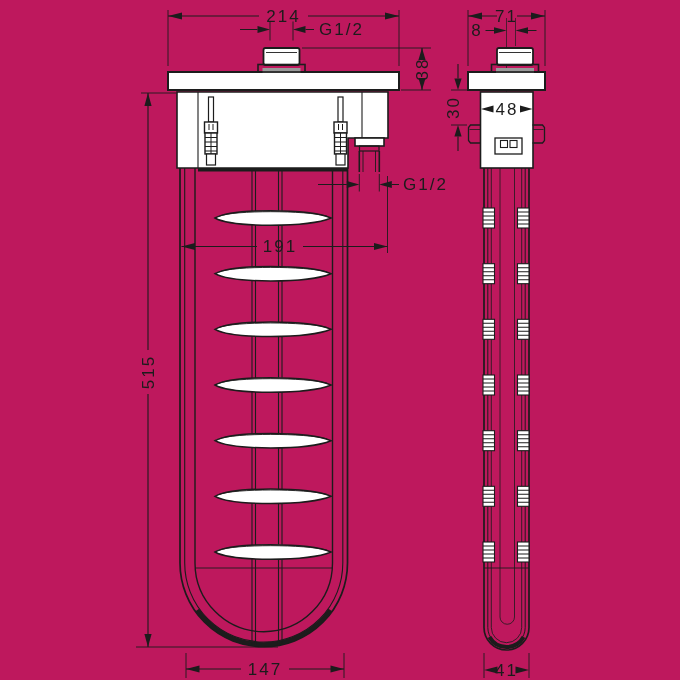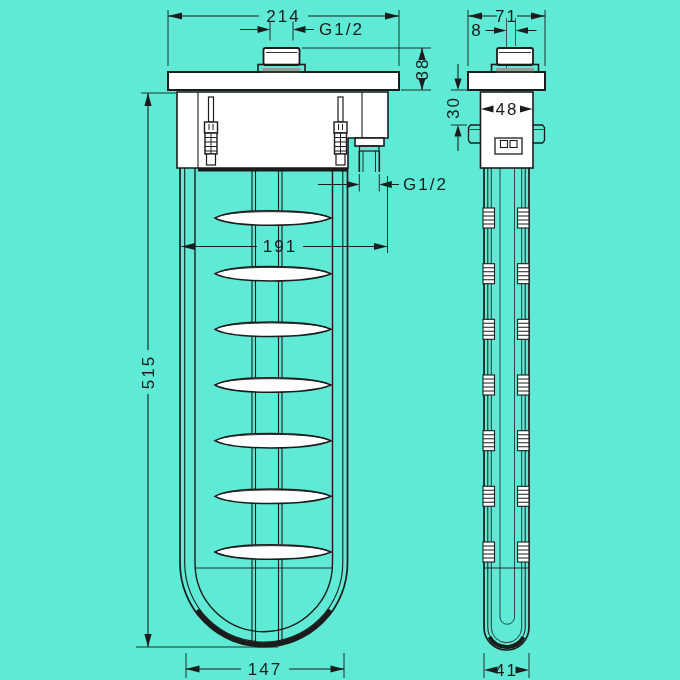--- a/index.html
+++ b/index.html
@@ -1,16 +1,16 @@
 <!DOCTYPE html>
 <html><head>
 <meta charset="utf-8">
 <style>
   html,body{margin:0;padding:0;background:#ffffff;}
-  .stage{width:680px;height:680px;position:relative;background:#5eead4;overflow:hidden;
+  .stage{width:680px;height:680px;position:relative;background:#be185d;overflow:hidden;
          font-family:"Liberation Sans", sans-serif;}
   svg{display:block;}
   text{font-family:"Liberation Sans", sans-serif;font-size:17px;fill:#1c1c1c;letter-spacing:2px;}
   .ln{stroke:#1c1c1c;fill:none;}
   .fillw{fill:#ffffff;stroke:#1c1c1c;}
   .tri{fill:#1c1c1c;stroke:none;}
   .dim{stroke:#1c1c1c;stroke-width:1.1;fill:none;}
   .ext{stroke:#1c1c1c;stroke-width:0.9;fill:none;}
 </style>
 </head>

